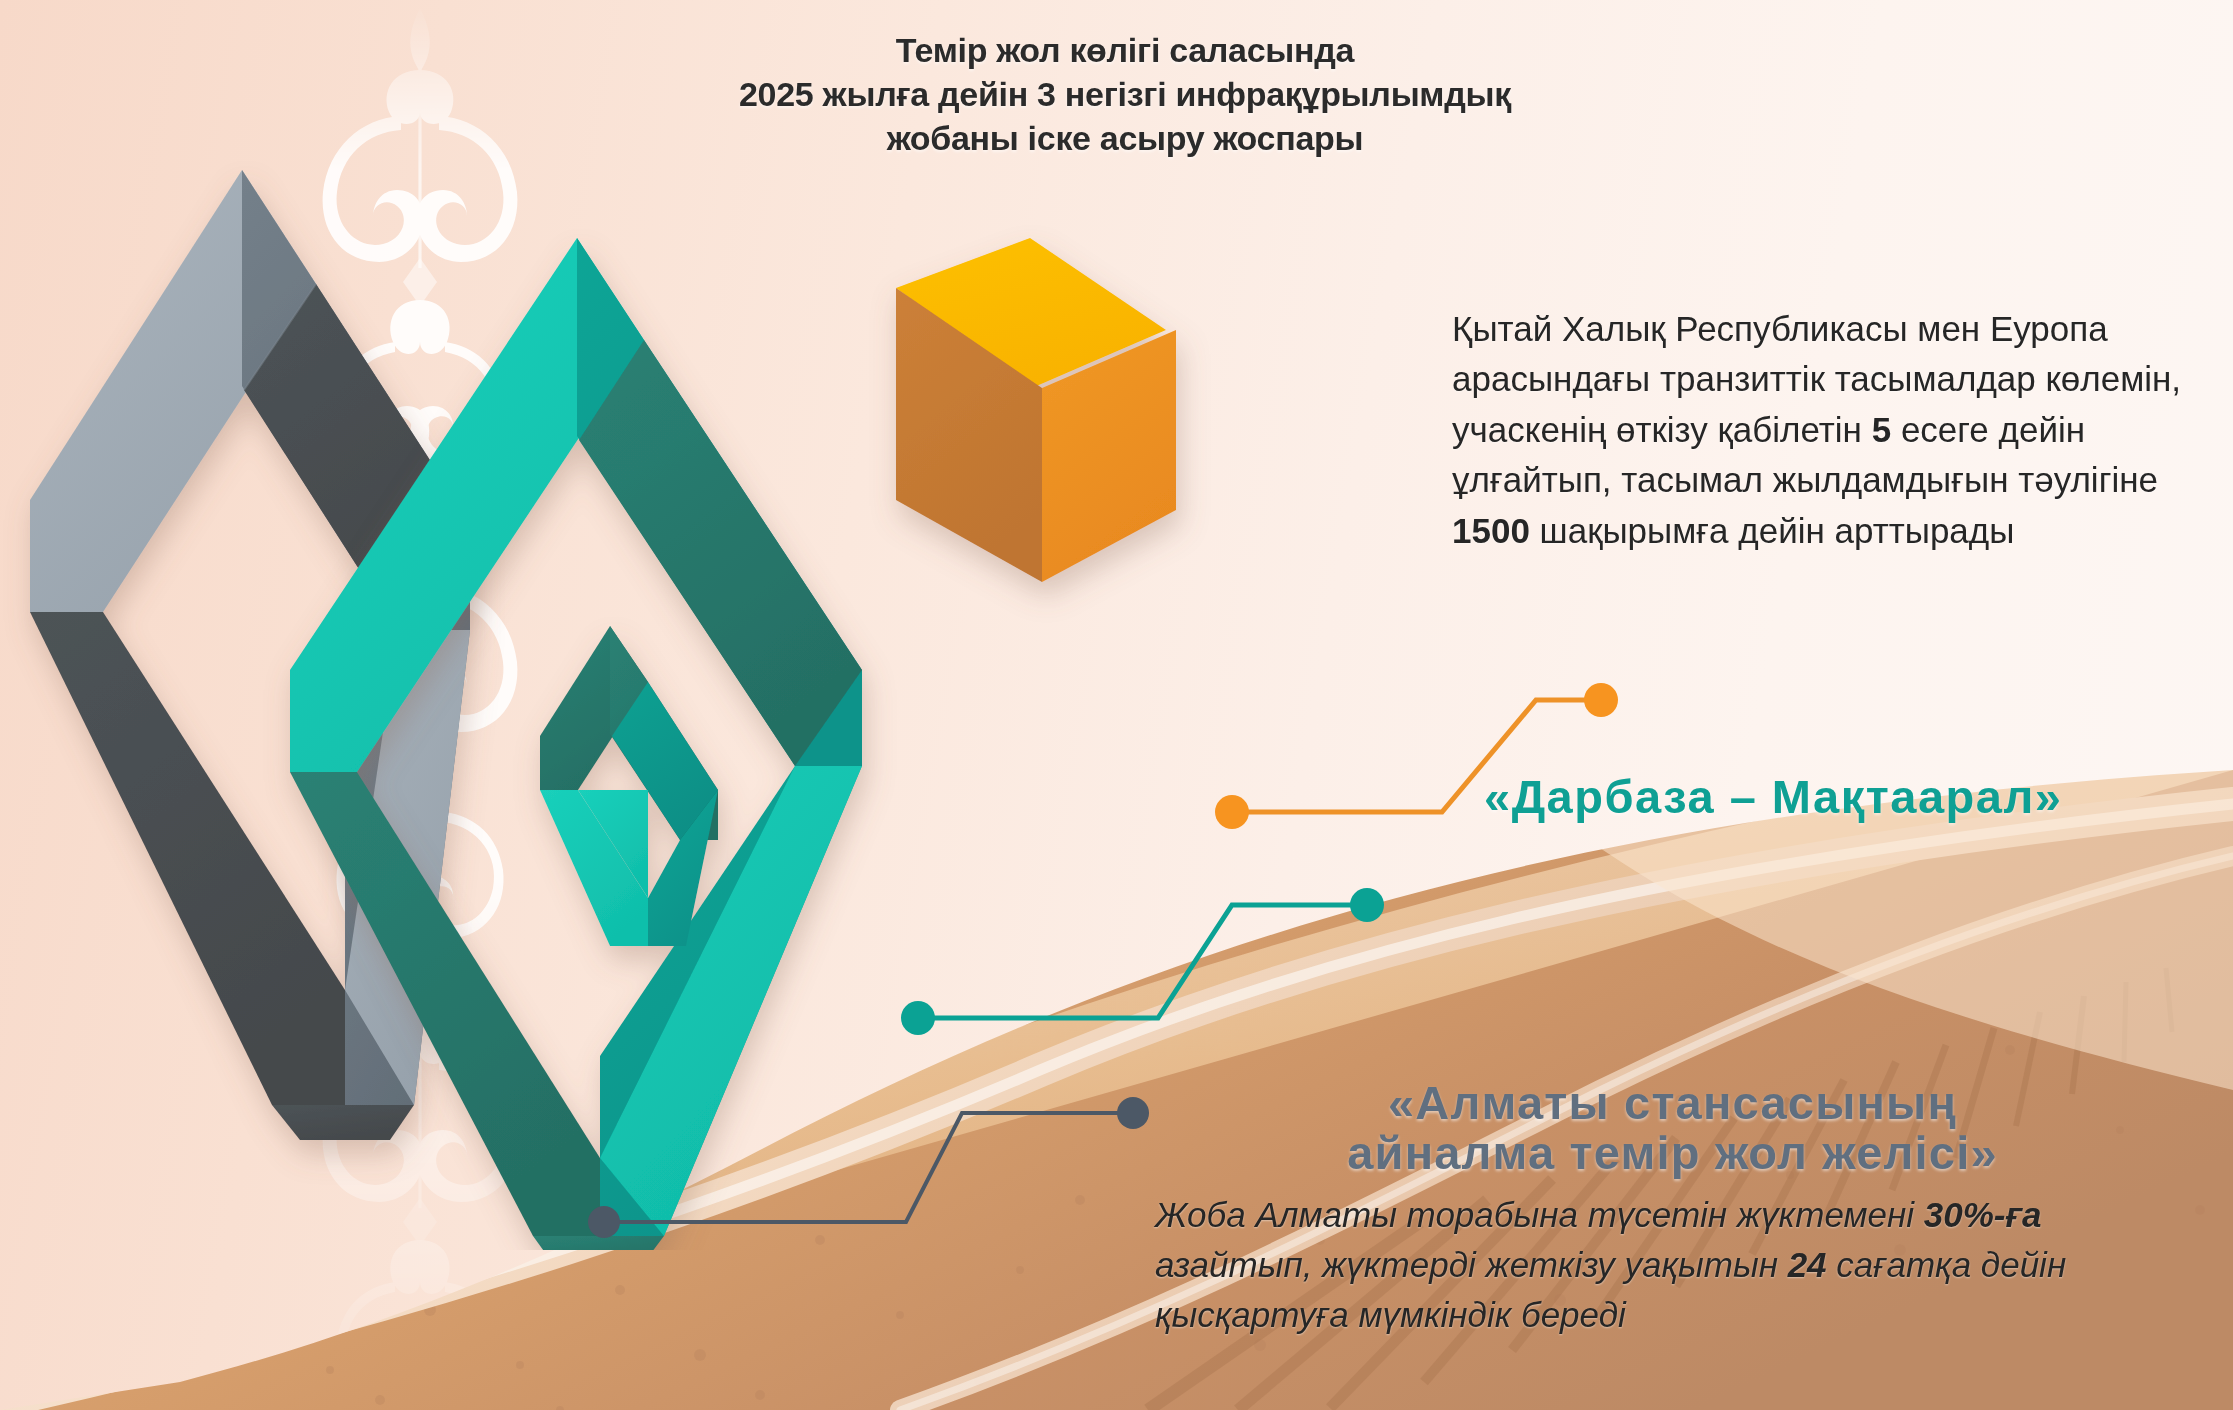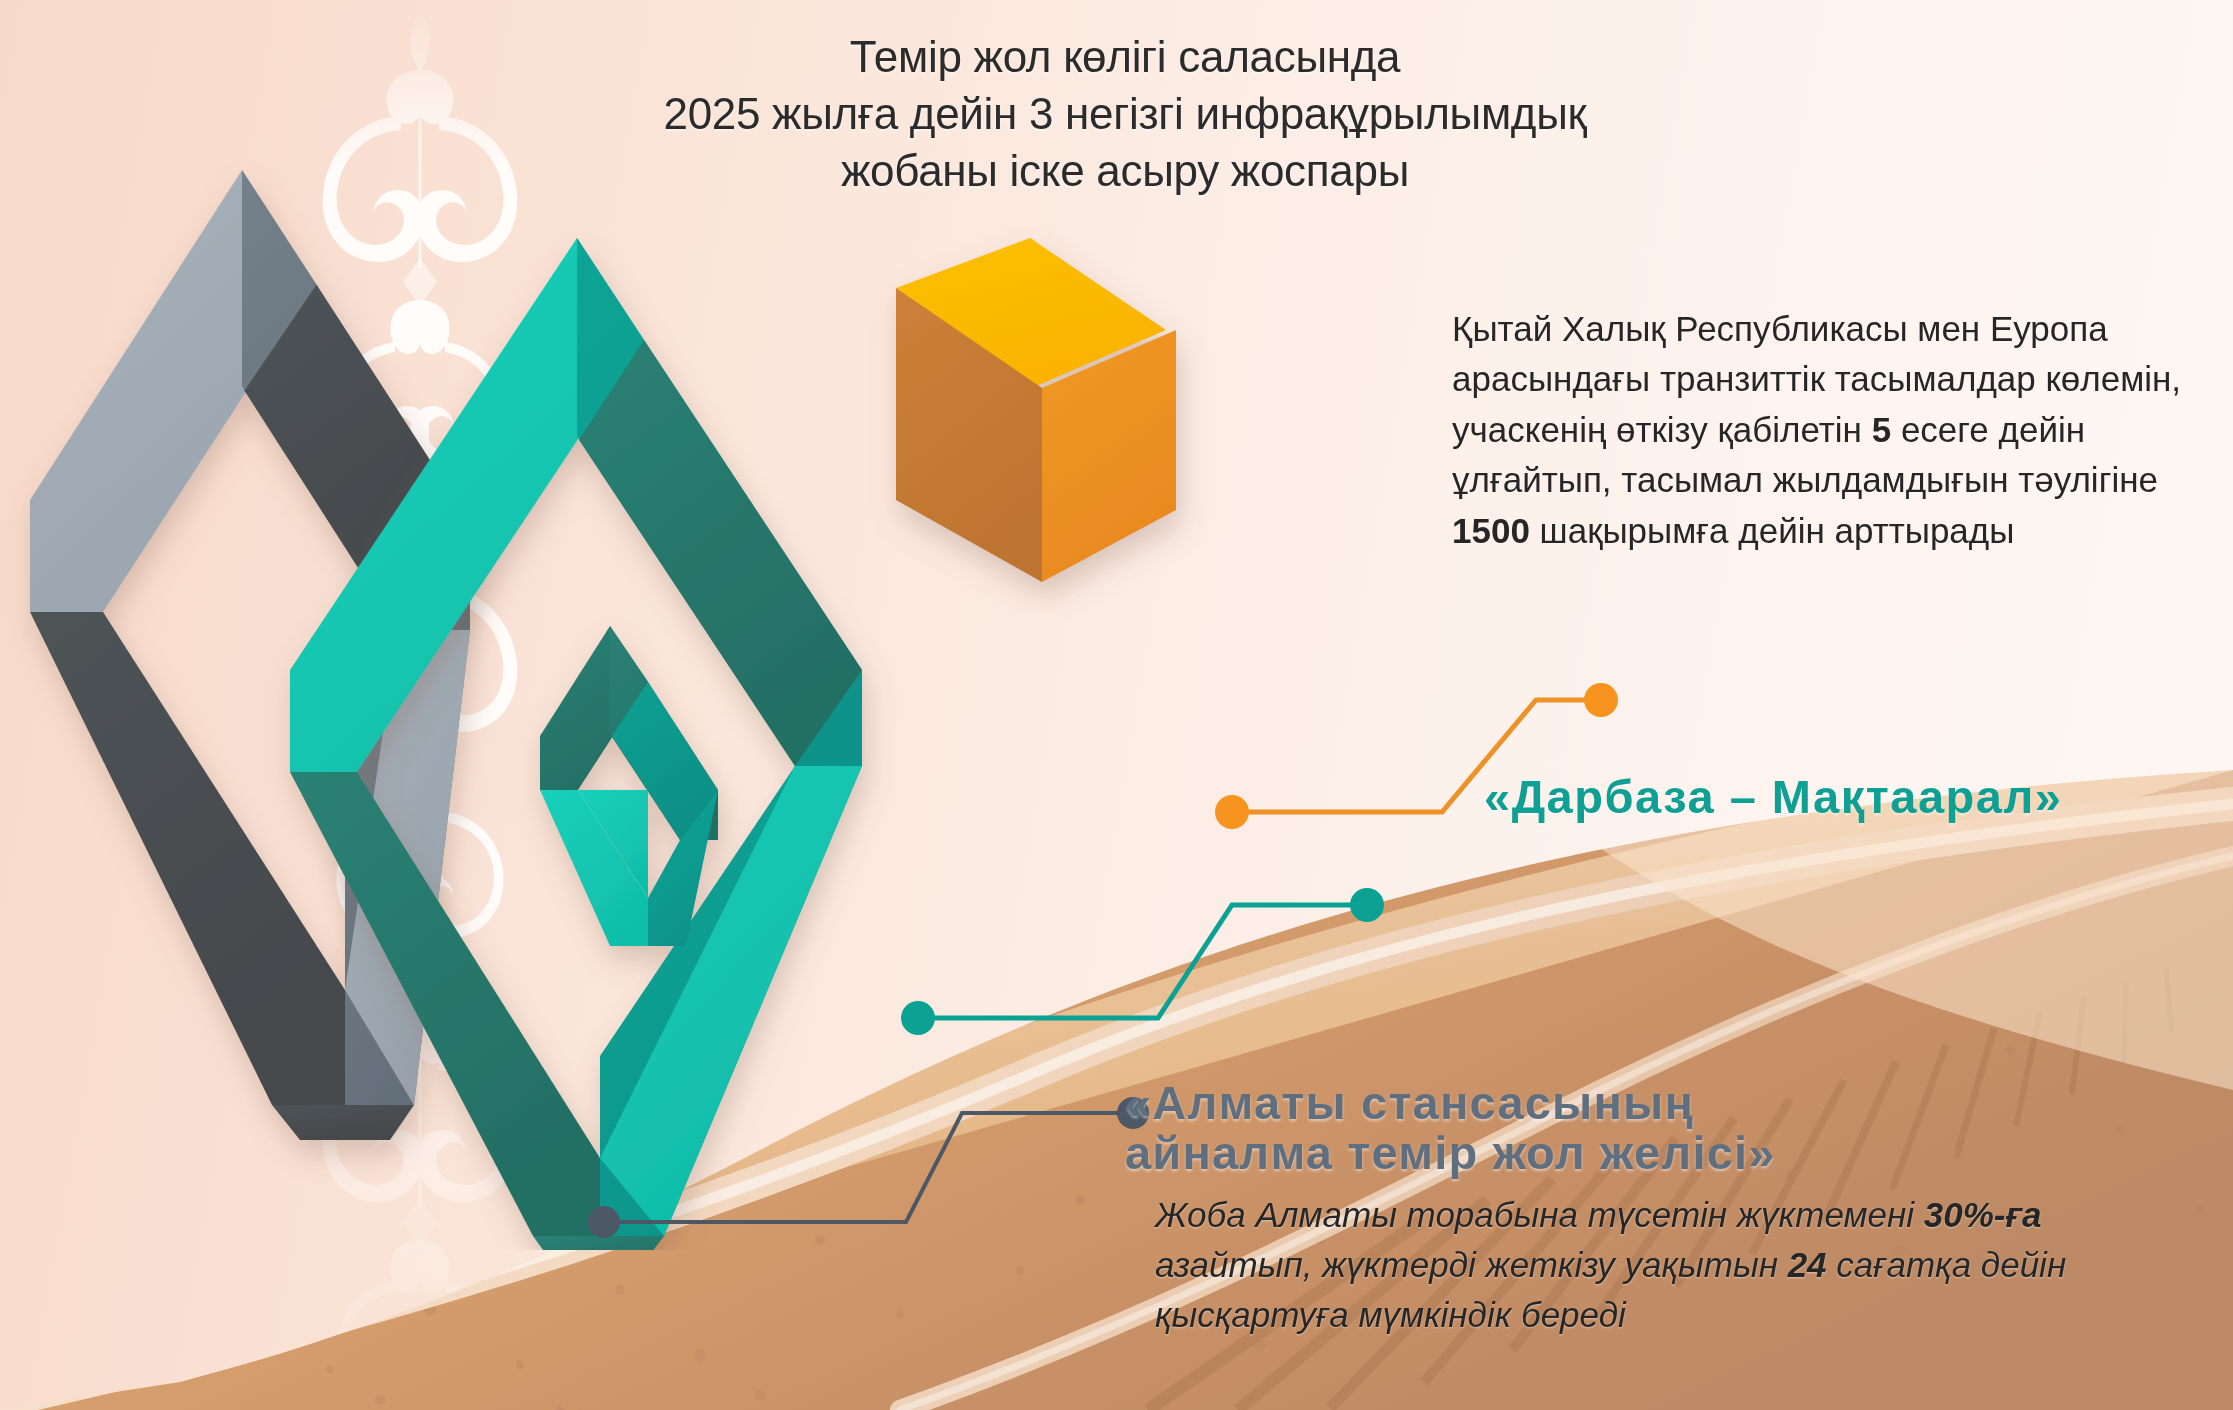--- a/index.html
+++ b/index.html
@@ -33,22 +33,22 @@
     pointer-events:none;
     overflow:hidden;
   }
 
   
   .title{
     position:absolute;
     left:480px; top:28px;
     width:1290px;
     text-align:center;
-    font-weight:normal;
-    font-size:44px;
+    font-weight:bold;
+    font-size:34px;
     line-height:1.30;
     color:#2b2b2b;
     letter-spacing:-0.3px;
     white-space:pre-line;
     text-shadow:0 2px 3px rgba(255,255,255,.55);
   }
 
   
   .art{position:absolute;left:0;top:150px;width:1250px;height:1100px;}
 
@@ -76,21 +76,21 @@
   }
   .block .b-body b{font-weight:bold;}
 
   #block-1{left:1440px; top:292px; width:790px;}
   #block-1 .b-title{color:#ed8c2b;}
 
   #block-2{left:1484px; top:772px; width:790px;}
   #block-2 .b-title{color:#0fa094;}
 
   #block-3{left:1125px; top:1078px; width:1095px;}
-  #block-3 .b-title{color:#606f80; text-align:left; letter-spacing:1.2px;}
+  #block-3 .b-title{color:#606f80; text-align:center; letter-spacing:1.2px;}
   #block-3 .b-body{padding-left:18px;font-style:italic;}
 </style>
 </head>
 <body>
 
 <div id="poster">
 
   <svg class="ornament" viewBox="0 0 470 1410" preserveAspectRatio="none" aria-hidden="true">
     <defs>
       <linearGradient id="ornFade" x1="0" y1="0" x2="0" y2="1">

